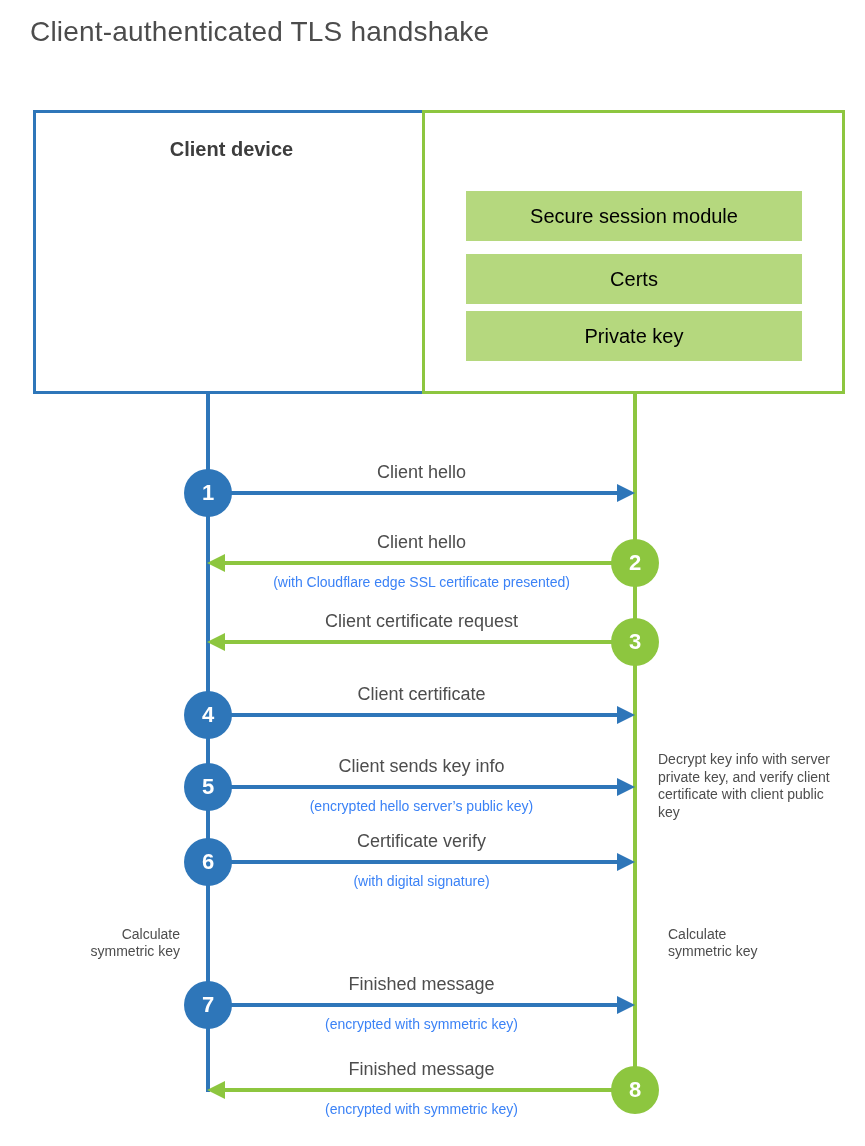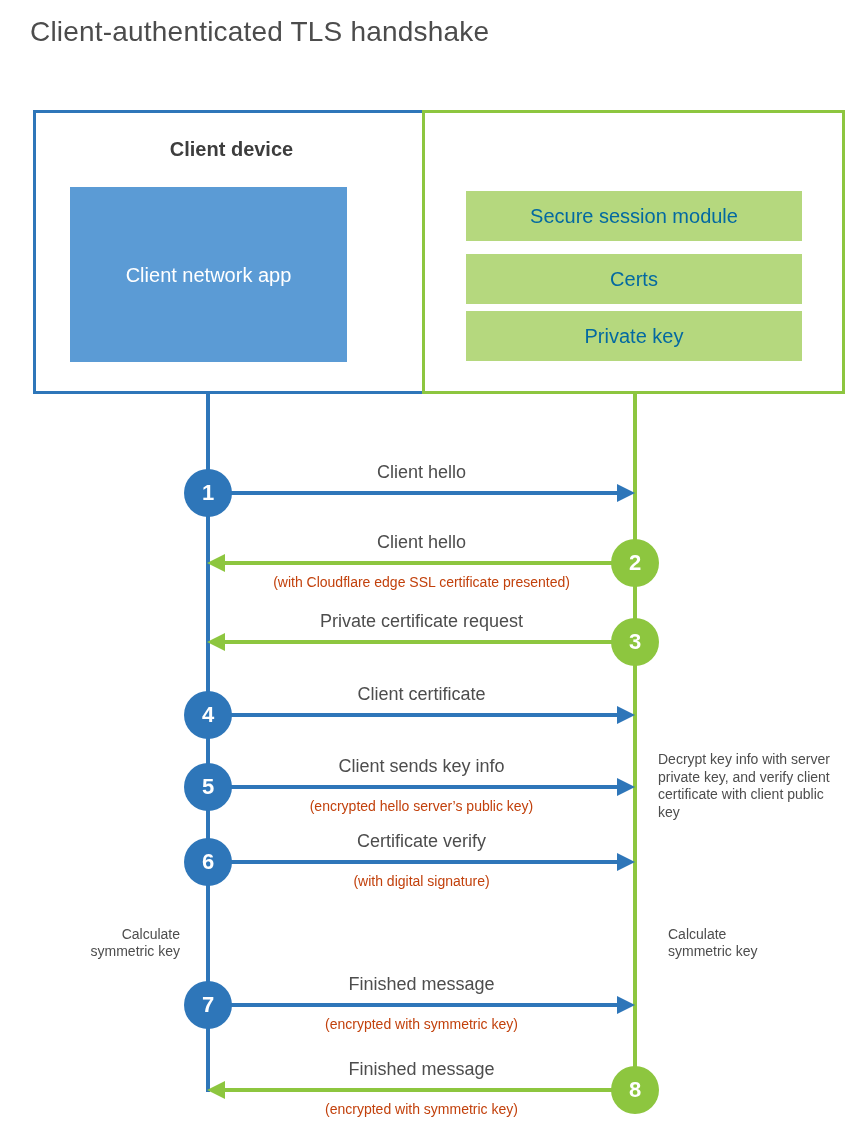--- a/index.html
+++ b/index.html
@@ -9,58 +9,55 @@
   .page-title{position:absolute;left:30px;top:16px;margin:0;font-size:28px;font-weight:300;color:#4c4c4c;letter-spacing:0.2px;}
 
   .actor-box{position:absolute;box-sizing:border-box;background:#ffffff;z-index:2;}
   .client-box{left:33px;top:110px;width:397px;height:284px;border:3px solid #2e76b9;}
   .server-box{left:422px;top:110px;width:423px;height:284px;border:3px solid #8dc63f;}
   .box-title{font-weight:bold;font-size:20px;color:#3d3d3d;text-align:center;margin-top:25px;}
 
   .app-box{position:absolute;left:34px;top:74px;width:277px;height:175px;background:#5b9bd5;display:flex;align-items:center;justify-content:center;text-align:center;}
   .app-box span{color:#ffffff;font-size:20px;line-height:26px;max-width:180px;}
 
-  .module-bar{position:absolute;left:41px;width:336px;height:50px;background:#b5d87e;display:flex;align-items:center;justify-content:center;color:#0369a1;font-size:20px;}
+  .module-bar{position:absolute;left:41px;width:336px;height:50px;background:#b5d87e;display:flex;align-items:center;justify-content:center;color:#000000;font-size:20px;}
 
   .vline{position:absolute;width:4px;z-index:1;}
   .vline.blue{background:#2e76b9;left:206px;top:392px;height:700px;}
   .vline.green{background:#8dc63f;left:633px;top:392px;height:698px;}
 
   .hline{position:absolute;height:4px;z-index:2;}
   .hline.blue{background:#2e76b9;}
   .hline.green{background:#8dc63f;}
 
   .ah{position:absolute;width:0;height:0;z-index:2;}
   .ah.right{border-top:9px solid transparent;border-bottom:9px solid transparent;border-left:18px solid #2e76b9;}
   .ah.left{border-top:9px solid transparent;border-bottom:9px solid transparent;border-right:18px solid #8dc63f;}
 
   .circle{position:absolute;width:48px;height:48px;border-radius:50%;color:#ffffff;font-weight:bold;font-size:22px;display:flex;align-items:center;justify-content:center;z-index:3;}
   .circle.blue{background:#2e76b9;}
   .circle.green{background:#8dc63f;}
 
   .arrow-label{position:absolute;left:208px;width:427px;text-align:center;font-size:18px;line-height:24px;color:#4d4d4d;z-index:2;}
-  .arrow-sub{position:absolute;left:208px;width:427px;text-align:center;font-size:14px;line-height:18px;color:#c2410c;z-index:2;}
+  .arrow-sub{position:absolute;left:208px;width:427px;text-align:center;font-size:14px;line-height:18px;color:#3b82f6;z-index:2;}
 
   .side-note{position:absolute;font-size:14px;line-height:17px;color:#4d4d4d;z-index:2;}
   .calc-left{left:85px;top:926px;width:95px;text-align:right;}
   .calc-right{left:668px;top:926px;width:95px;text-align:left;}
   .decrypt-note{left:658px;top:751px;width:185px;line-height:17.5px;text-align:left;}
 </style>
 </head>
 <body>
 
 <div class="canvas">
 
   <h1 class="page-title">Client-authenticated TLS handshake</h1>
 
   <div class="actor-box client-box">
     <div class="box-title">Client device</div>
-    <div class="app-box">
-      <span>Client network app</span>
-    </div>
   </div>
 
   <div class="actor-box server-box">
     <div class="module-bar" style="top:78px;">Secure session module</div>
     <div class="module-bar" style="top:141px;">Certs</div>
     <div class="module-bar" style="top:198px;">Private key</div>
   </div>
 
   <div class="vline blue"></div>
   <div class="vline green"></div>
@@ -72,21 +69,21 @@
 
   <div class="circle green" style="left:611px;top:539px;">2</div>
   <div class="hline green" style="left:225px;top:561px;width:387px;"></div>
   <div class="ah left" style="left:207px;top:554px;"></div>
   <div class="arrow-label" style="top:530px;">Client hello</div>
   <div class="arrow-sub" style="top:573px;">(with Cloudflare edge SSL certificate presented)</div>
 
   <div class="circle green" style="left:611px;top:618px;">3</div>
   <div class="hline green" style="left:225px;top:640px;width:387px;"></div>
   <div class="ah left" style="left:207px;top:633px;"></div>
-  <div class="arrow-label" style="top:609px;">Private certificate request</div>
+  <div class="arrow-label" style="top:609px;">Client certificate request</div>
 
   <div class="circle blue" style="left:184px;top:691px;">4</div>
   <div class="hline blue" style="left:230px;top:713px;width:388px;"></div>
   <div class="ah right" style="left:617px;top:706px;"></div>
   <div class="arrow-label" style="top:682px;">Client certificate</div>
 
   <div class="circle blue" style="left:184px;top:763px;">5</div>
   <div class="hline blue" style="left:230px;top:785px;width:388px;"></div>
   <div class="ah right" style="left:617px;top:778px;"></div>
   <div class="arrow-label" style="top:754px;">Client sends key info</div>

